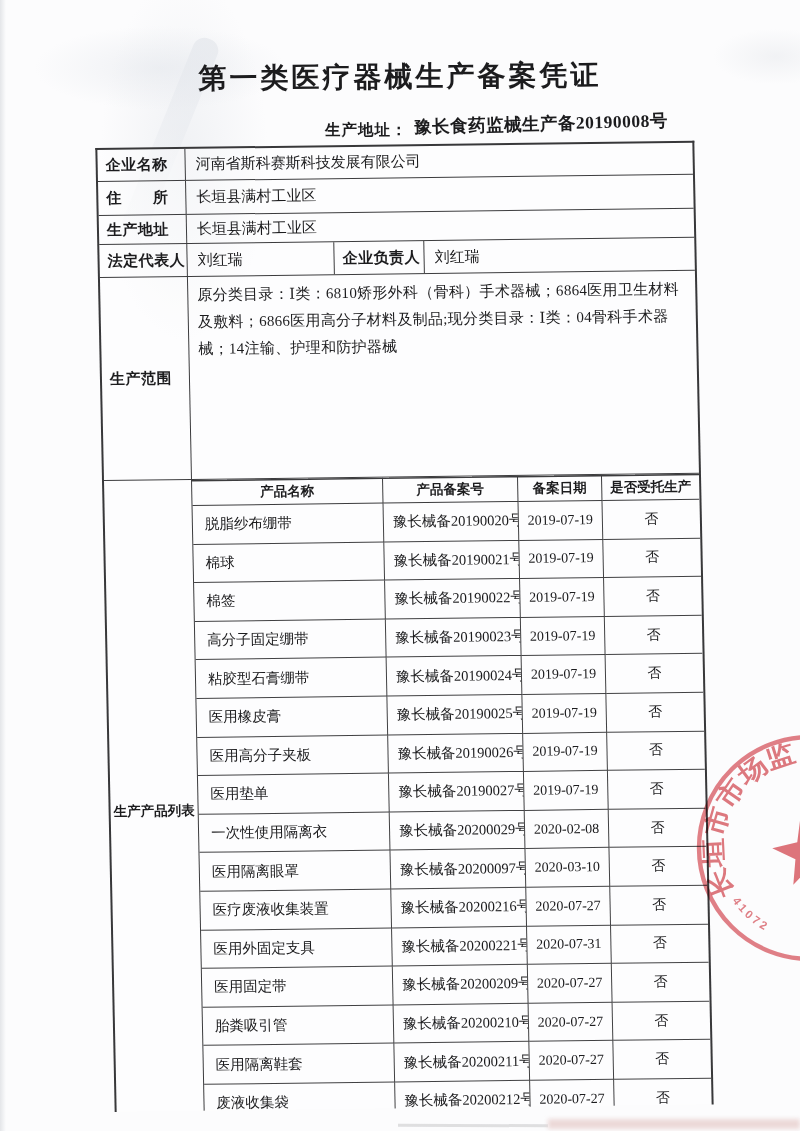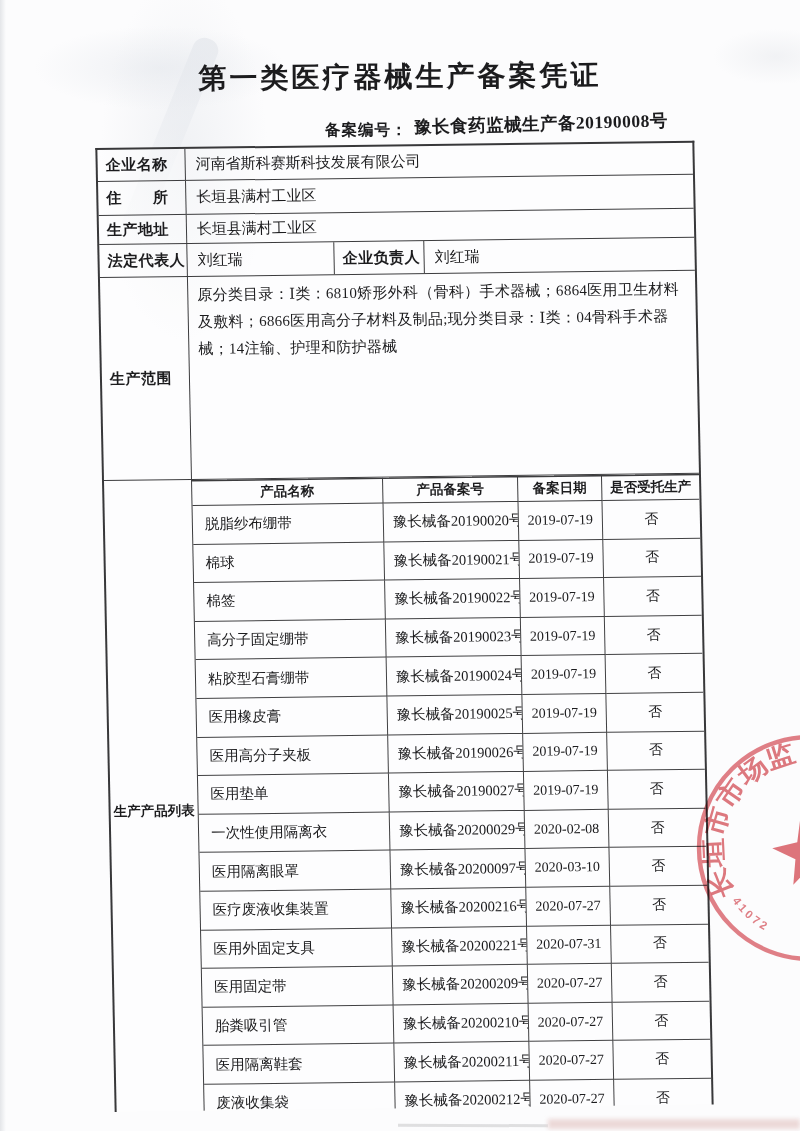--- a/index.html
+++ b/index.html
@@ -102,21 +102,21 @@
 </head>
 <body>
 
 <div class="sheet">
 
   <div class="fold"></div>
 
   <div class="title">第一类医疗器械生产备案凭证</div>
 
   <div class="record-line">
-    <span class="record-label">备案编号：</span>
+    <span class="record-label">生产地址：</span>
     <span class="record-value">豫长食药监械生产备20190008号</span>
   </div>
 
   <div class="cert-table">
 
     <div class="irow r1">
       <div class="cell lbl">企业名称</div>
       <div class="cell val">河南省斯科赛斯科技发展有限公司</div>
     </div>
 

